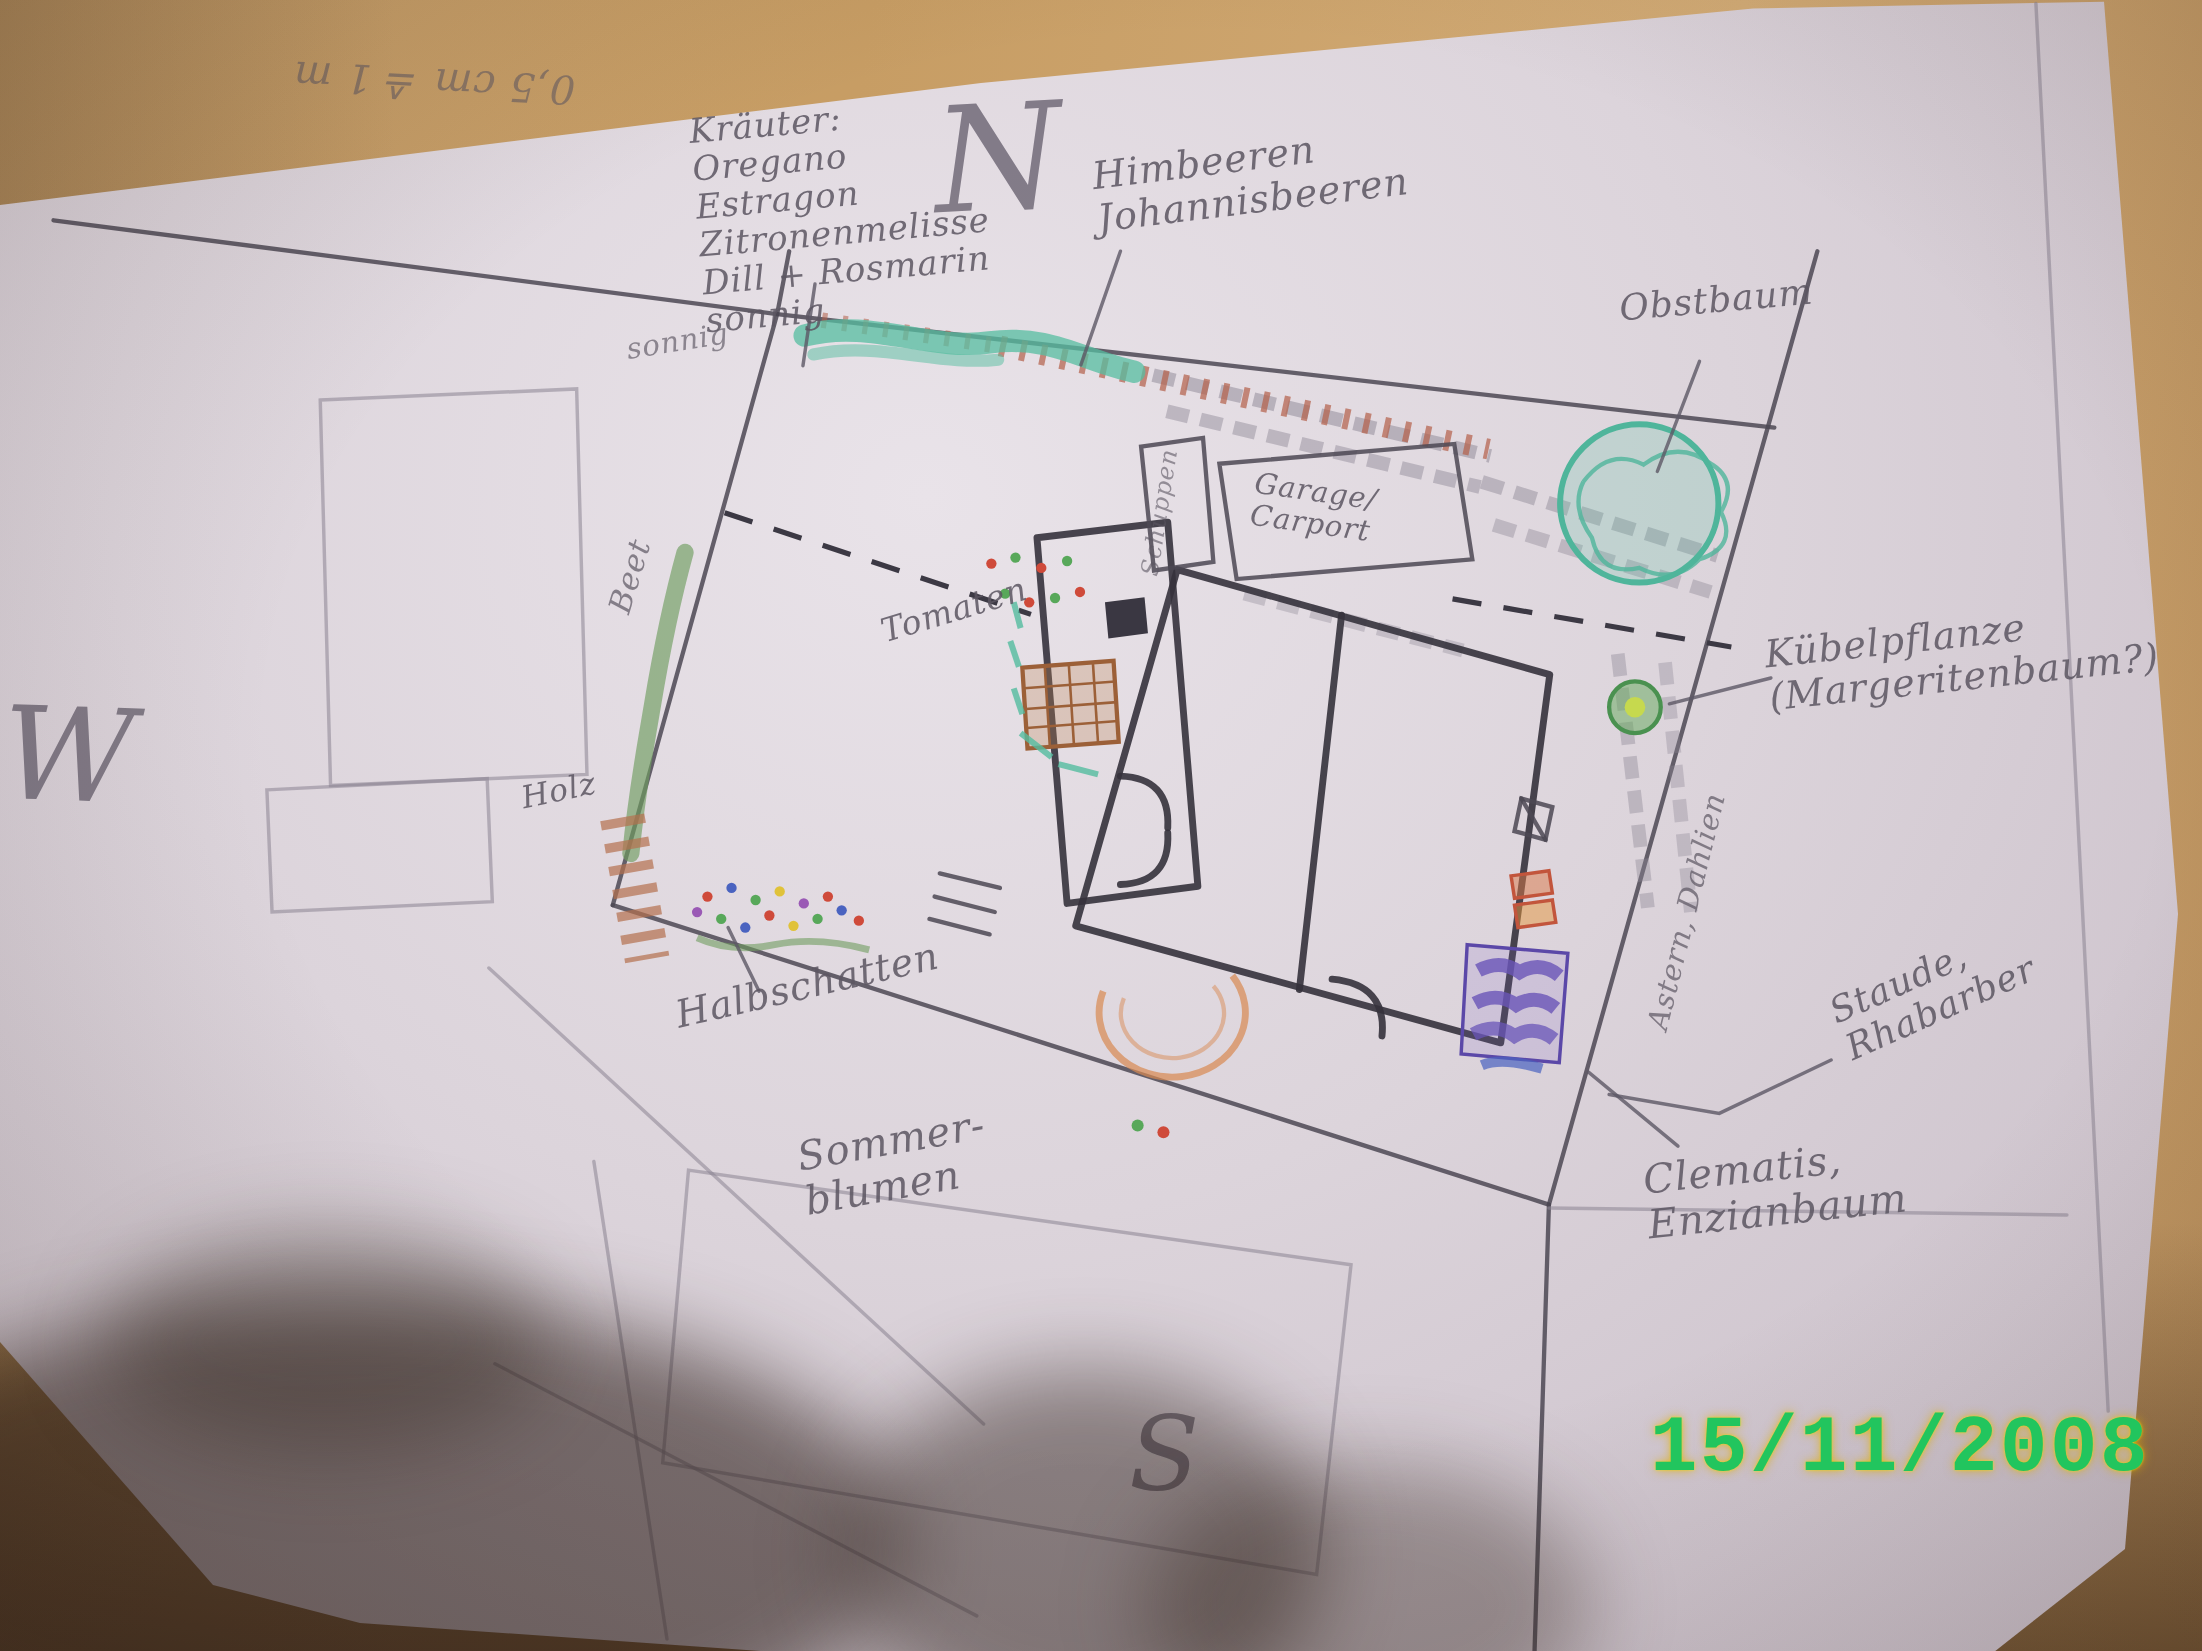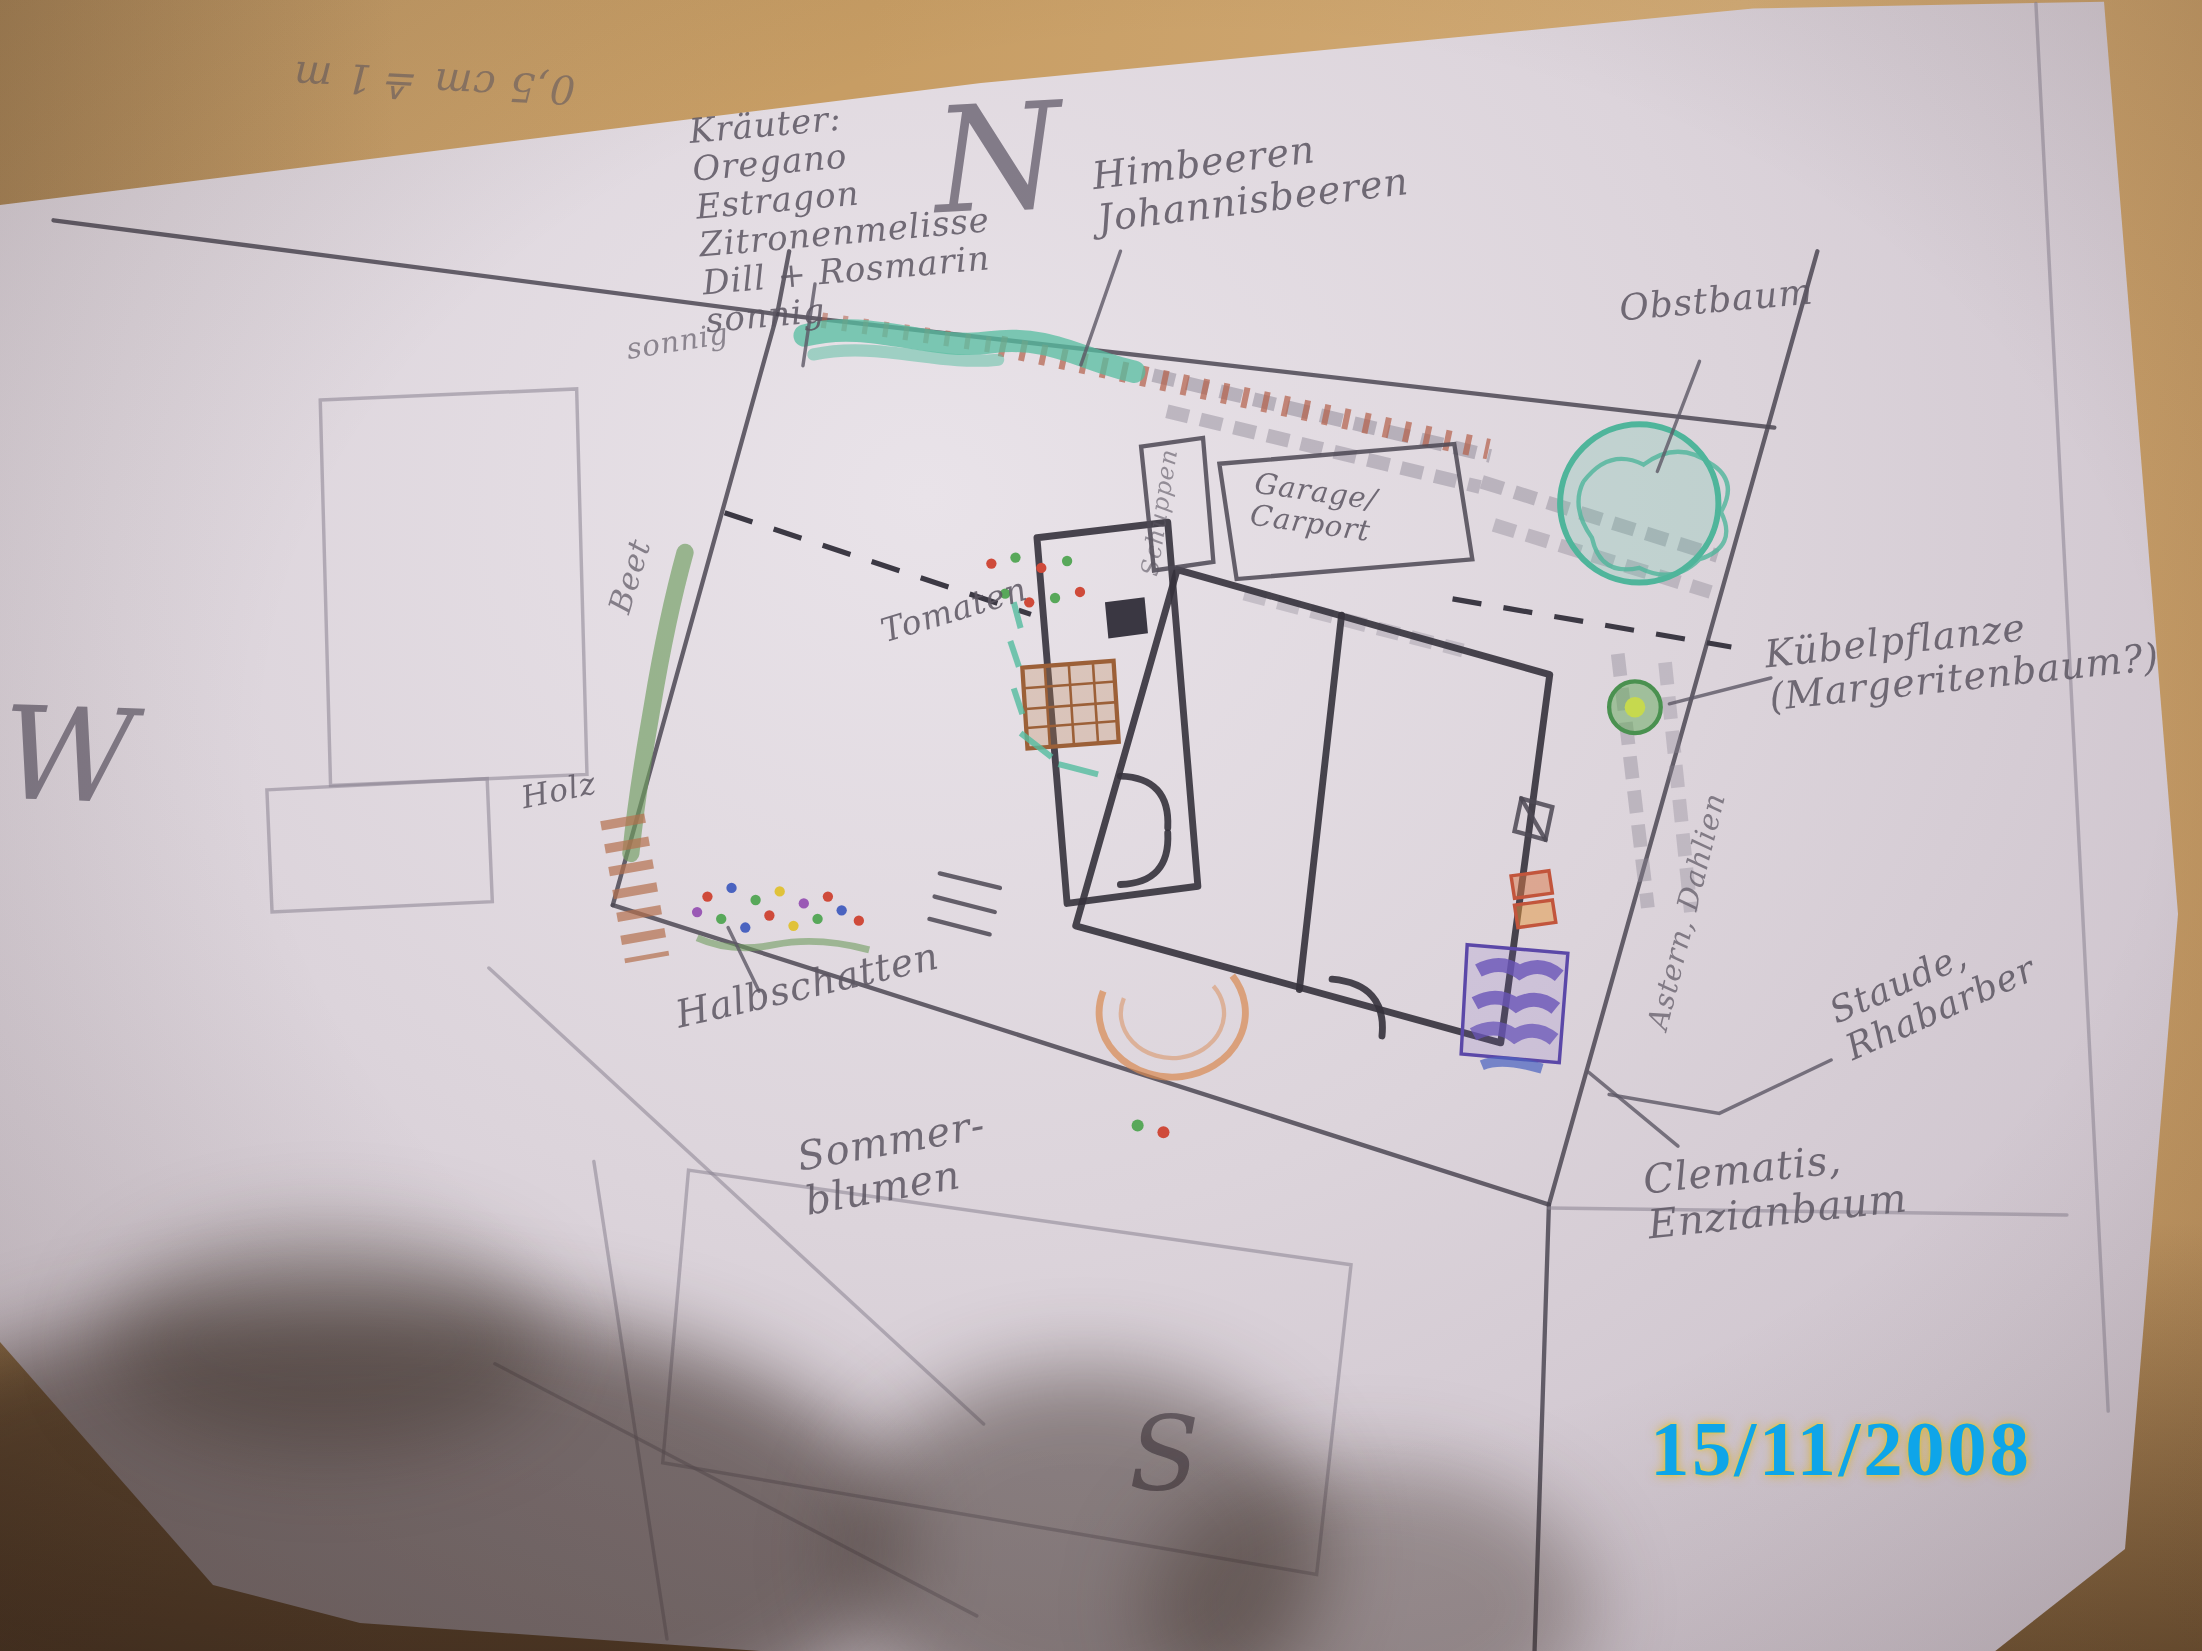--- a/index.html
+++ b/index.html
@@ -20,22 +20,22 @@
   .p-med{stroke:#4c4854;stroke-width:5;fill:none;opacity:.85;stroke-linecap:round;}
   .p-bold{stroke:#35323c;stroke-width:8;fill:none;opacity:.9;stroke-linecap:round;stroke-linejoin:round;}
   .p-faint{stroke:#8b8492;stroke-width:4;fill:none;opacity:.55;stroke-linecap:round;}
   .p-arrow{stroke:#5c5765;stroke-width:4;fill:none;opacity:.8;stroke-linecap:round;}
   
   .hand{position:absolute;color:#5c5662;font-style:italic;letter-spacing:0.9px;
         white-space:pre-line;line-height:1.12;opacity:.85;}
   .compass{position:absolute;color:#6b6472;font-style:italic;opacity:.8;}
   
   .blob{position:absolute;border-radius:50%;filter:blur(41px);pointer-events:none;}
-  .date{position:absolute;font-family:Liberation Serif, serif;font-weight:bold;
-        color:#0ea5e9;text-shadow:0 0 10.3px rgba(220,170,0,.75),0 0 2.6px rgba(255,240,0,.9);
+  .date{position:absolute;font-family:Liberation Mono, monospace;font-weight:bold;
+        color:#22c55e;text-shadow:0 0 10.3px rgba(220,170,0,.75),0 0 2.6px rgba(255,240,0,.9);
         letter-spacing:2.6px;}
   .vignette{position:absolute;inset:0;pointer-events:none;
         background:radial-gradient(ellipse at 55% 45%,rgba(0,0,0,0) 55%,rgba(40,25,15,.18) 100%);}
 </style>
 </head>
 <body>
 
 <div id="stage">
   <div class="table-bg"></div>
   <div class="table-dark"></div>

